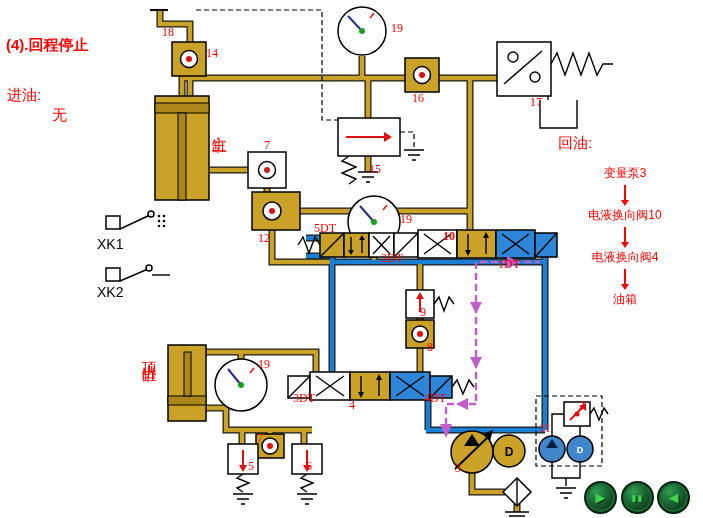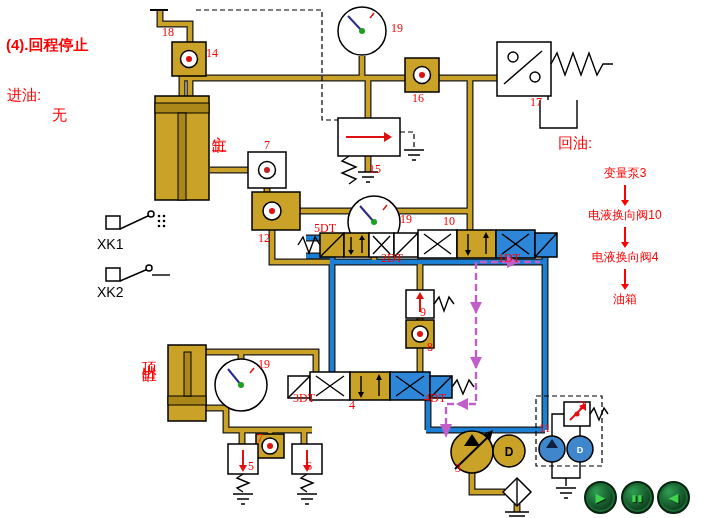--- a/index.html
+++ b/index.html
@@ -354,24 +354,24 @@
 <div>
       <div class="comp-num" style="left: 162px; top: 26px;">18</div>
       <div class="comp-num" style="left: 206px; top: 47px;">14</div>
       <div class="comp-num" style="left: 391px; top: 22px;">19</div>
       <div class="comp-num" style="left: 412px; top: 92px;">16</div>
       <div class="comp-num" style="left: 530px; top: 96px;">17</div>
       <div class="comp-num" style="left: 264px; top: 139px;">7</div>
       <div class="comp-num" style="left: 369px; top: 163px;">15</div>
       <div class="comp-num" style="left: 258px; top: 232px;">12</div>
       <div class="comp-num" style="left: 400px; top: 213px;">19</div>
-      <div class="comp-num" style="left: 443px; top: 215px;">10</div>
+      <div class="comp-num" style="left: 443px; top: 230px; font-weight: bold;">10</div>
       <div class="comp-num" style="left: 314px; top: 222px; text-align: right;">5DT</div>
       <div class="comp-num" style="left: 381px; top: 252px; text-align: center;">2DT</div>
-      <div class="comp-num" style="left: 498px; top: 252px;">1DT</div>
+      <div class="comp-num" style="left: 498px; top: 258px;">1DT</div>
       <div class="comp-num" style="left: 420px; top: 306px;">9</div>
       <div class="comp-num" style="left: 427px; top: 341px;">8</div>
       <div class="comp-num" style="left: 258px; top: 358px;">19</div>
       <div class="comp-num" style="left: 293px; top: 392px;">3DT</div>
       <div class="comp-num" style="left: 349px; top: 399px;">4</div>
       <div class="comp-num" style="left: 424px; top: 392px;">4DT</div>
       <div class="comp-num" style="left: 257px; top: 432px;">7</div>
       <div class="comp-num" style="left: 248px; top: 460px;">5</div>
       <div class="comp-num" style="left: 306px; top: 460px;">6</div>
       <div class="comp-num" style="left: 455px; top: 462px;">3</div>

